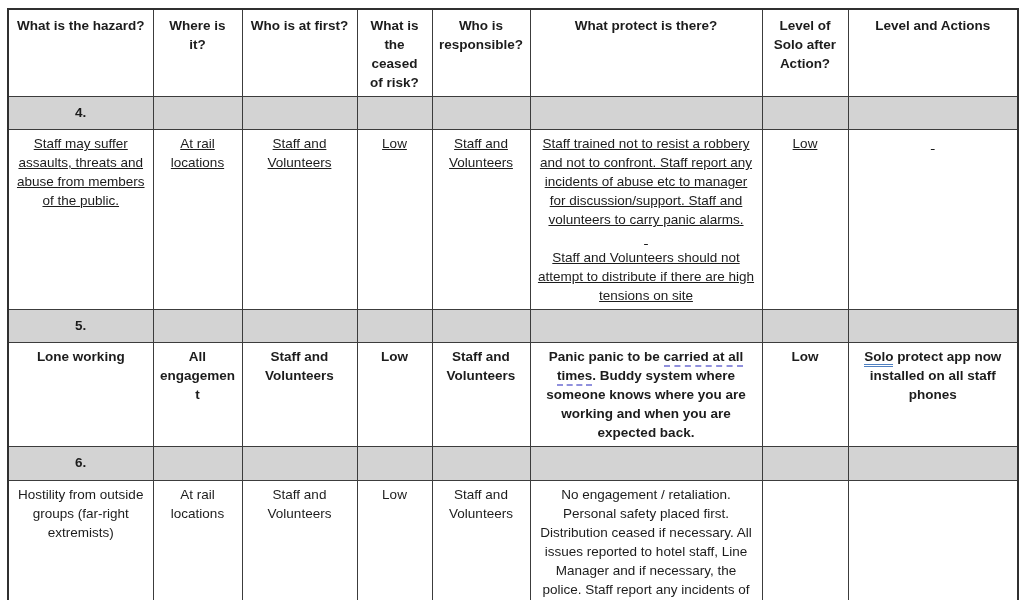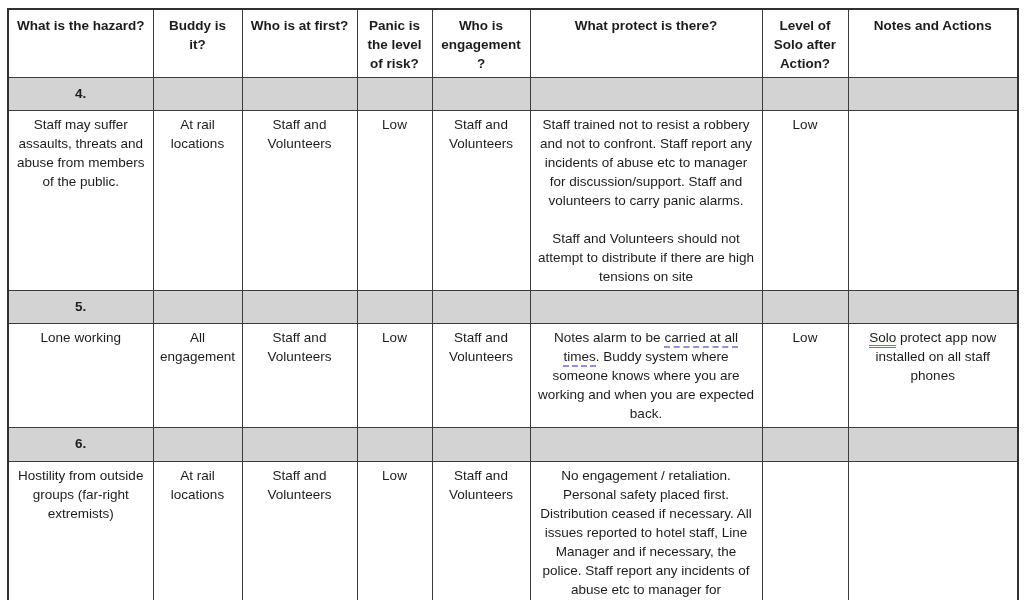--- a/index.html
+++ b/index.html
@@ -59,41 +59,41 @@
         <col style="width: 115px;">
         <col style="width: 75px;">
         <col style="width: 98px;">
         <col style="width: 232px;">
         <col style="width: 86px;">
         <col style="width: 170px;">
       </colgroup>
     <thead>
       <tr>
           <th>What is the hazard?</th>
-          <th>Buddy is it?</th>
+          <th>Where is it?</th>
           <th>Who is at first?</th>
-          <th>Panic is the level of risk?</th>
-          <th>Who is engagement?</th>
+          <th>What is the ceased of risk?</th>
+          <th>Who is responsible?</th>
           <th>What protect is there?</th>
           <th>Level of Solo after Action?</th>
-          <th>Notes and Actions</th>
+          <th>Level and Actions</th>
         </tr>
     </thead>
     <tbody>
         <tr class="section" style="height: 33px;">
           <td class="num">4.</td>
           <td></td>
           <td></td>
           <td></td>
           <td></td>
           <td></td>
           <td></td>
           <td></td>
         </tr>
-        <tr style="height: 175px;">
+        <tr style="height: 175px; text-decoration: underline;">
           <td>
             <div class="para"><span>Staff may suffer assaults, threats and abuse from members of the public.</span></div>
           </td>
           <td>
             <div class="para"><span>At rail locations</span></div>
           </td>
           <td>
             <div class="para"><span>Staff and Volunteers</span></div>
           </td>
           <td>
@@ -117,38 +117,38 @@
         <tr class="section" style="height: 33px;">
           <td class="num">5.</td>
           <td></td>
           <td></td>
           <td></td>
           <td></td>
           <td></td>
           <td></td>
           <td></td>
         </tr>
-        <tr style="height: 97px;">
+        <tr style="height: 97px; font-weight: bold;">
           <td>
             <div class="para"><span>Lone working</span></div>
           </td>
           <td>
             <div class="para"><span>All engagement</span></div>
           </td>
           <td>
             <div class="para"><span>Staff and Volunteers</span></div>
           </td>
           <td>
             <div class="para"><span>Low</span></div>
           </td>
           <td>
             <div class="para"><span>Staff and Volunteers</span></div>
           </td>
           <td>
-            <div class="para"><span>Notes alarm to be </span><span class="mark-grammar">carried at all times</span><span>. Buddy system where someone knows where you are working and when you are expected back.</span></div>
+            <div class="para"><span>Panic panic to be </span><span class="mark-grammar">carried at all times</span><span>. Buddy system where someone knows where you are working and when you are expected back.</span></div>
           </td>
           <td>
             <div class="para"><span>Low</span></div>
           </td>
           <td>
             <div class="para"><span class="mark-spell">Solo</span><span> protect app now installed on all staff phones</span></div>
           </td>
         </tr>
         <tr class="section" style="height: 34px;">
           <td class="num">6.</td>

